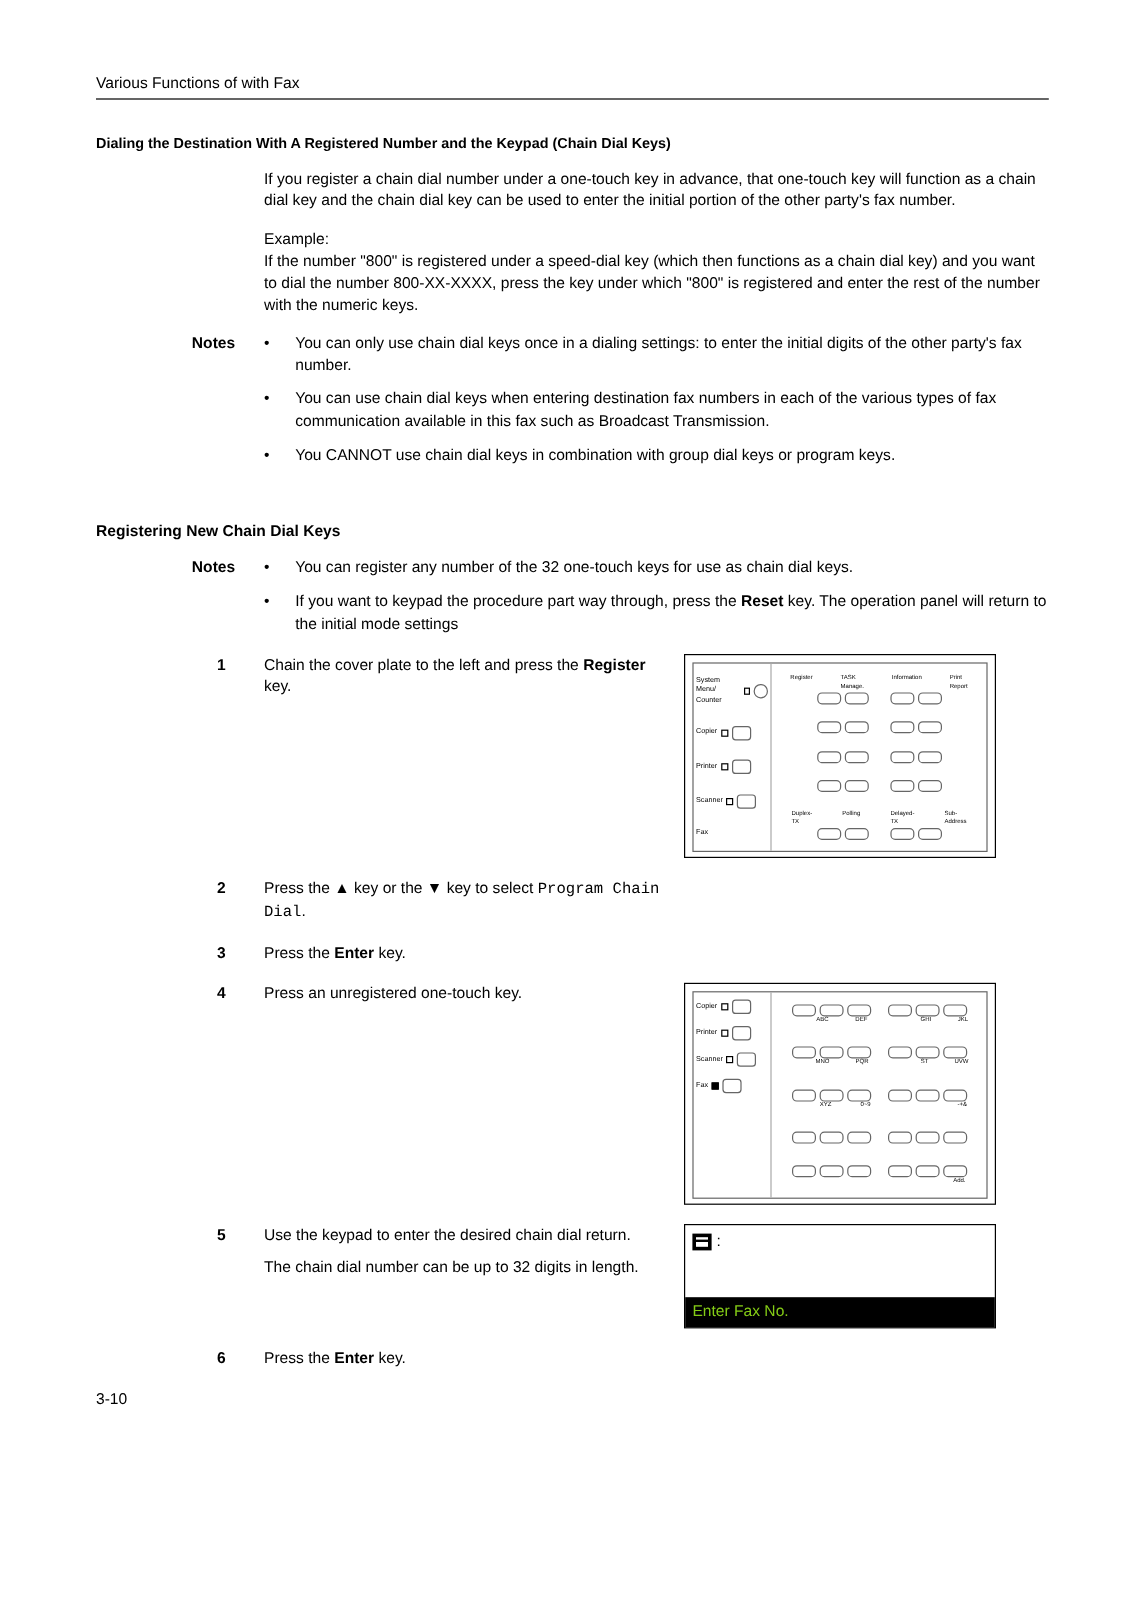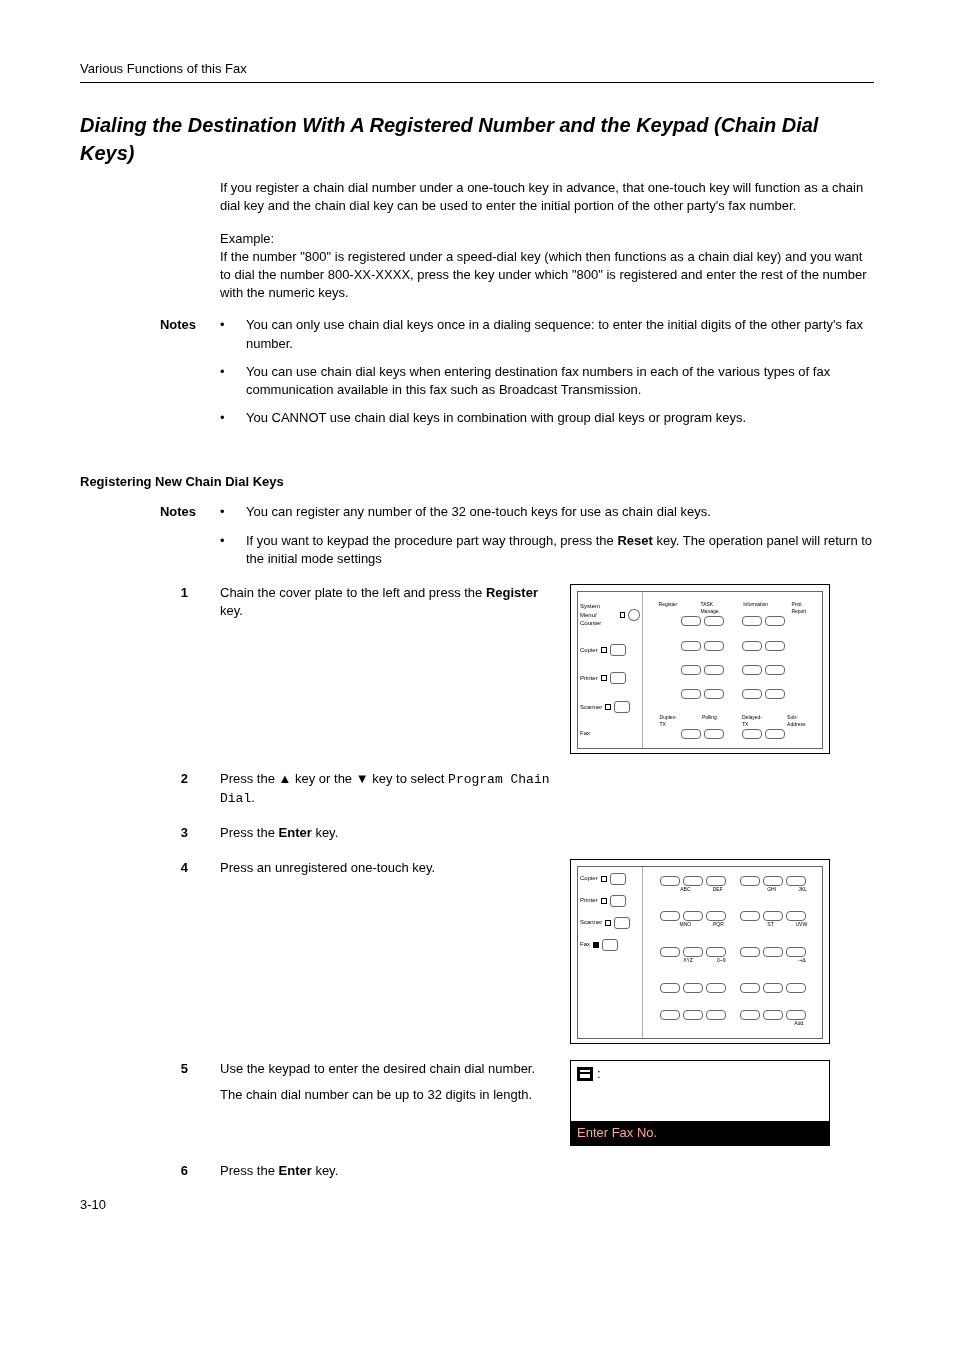--- a/index.html
+++ b/index.html
@@ -13,24 +13,23 @@
     box-sizing: border-box;
     line-height: 1.4;
   }
   .header-line {
     border-bottom: 1px solid #000;
     padding-bottom: 4px;
     margin-bottom: 28px;
     font-size: 13px;
   }
   h1 {
-    font-size: 20px;
+    font-size: 12px;
     font-weight: bold;
     margin: 0 0 12px 0;
-    font-style: italic;
   }
   h2 {
     font-size: 13px;
     font-weight: bold;
     margin: 36px 0 12px 0;
   }
   .intro-block {
     margin-left: 140px;
     margin-bottom: 14px;
   }
@@ -184,21 +183,21 @@
     width:260px;
     box-sizing:border-box;
     font-size:13px;
   }
   .lcd-fax-top {
     height:52px;
     padding:4px 6px;
   }
   .lcd-fax-bottom {
     background:#000;
-    color:#fca5a5;
+    color:#84cc16;
     padding:3px 6px;
     font-size:13px;
   }
   .fax-icon {
     display:inline-block;
     width:16px;height:14px;
     background:#000;
     position:relative;
     vertical-align:middle;
     margin-right:4px;
@@ -218,37 +217,37 @@
     left:3px;top:7px;
   }
 
   .page-num {
     font-size: 13px;
   }
 </style>
 </head>
 <body>
 
-<div class="header-line">Various Functions of this Fax</div>
+<div class="header-line">Various Functions of with Fax</div>
 
 <h1>Dialing the Destination With A Registered Number and the Keypad  (Chain Dial Keys)</h1>
 
 <div class="intro-block">If you register a chain dial number under a one-touch key in advance, that one-touch key will function as a chain dial key and the chain dial key can be used to enter the initial portion of the other party's fax number.</div>
 
 <div class="intro-block">
   <span class="example-heading">Example:</span><br>
   <span>If the number "800" is registered under a speed-dial key (which then functions as a chain dial key) and you want to dial the number 800-XX-XXXX, press the key under which "800" is registered and enter the rest of the number with the numeric keys.</span>
 </div>
 
 <div class="notes-row">
   <div class="notes-label">Notes</div>
   <div class="notes-content">
     <div class="bullet-row">
       <div class="bullet-dot">•</div>
-      <div class="bullet-text">You can only use chain dial keys once in a dialing sequence: to enter the initial digits of the other party's fax number.</div>
+      <div class="bullet-text">You can only use chain dial keys once in a dialing settings: to enter the initial digits of the other party's fax number.</div>
     </div>
     <div class="bullet-row">
       <div class="bullet-dot">•</div>
       <div class="bullet-text">You can use chain dial keys when entering destination fax numbers in each of the various types of fax communication available in this fax such as Broadcast Transmission.</div>
     </div>
     <div class="bullet-row">
       <div class="bullet-dot">•</div>
       <div class="bullet-text">You CANNOT use chain dial keys in combination with group dial keys or program keys.</div>
     </div>
   </div>
@@ -504,21 +503,21 @@
           </div>
         </div>
       </div>
     </div>
   </div>
 </div>
 
 <div class="step-row">
   <div class="step-num">5</div>
   <div class="step-text">
-    <div style="margin-bottom:8px">Use the keypad to enter the desired chain dial number.</div>
+    <div style="margin-bottom:8px">Use the keypad to enter the desired chain dial return.</div>
     <div>The chain dial number can be up to 32 digits in length.</div>
   </div>
   <div class="step-figure">
     <div class="lcd-fax">
       <div class="lcd-fax-top">
         <span class="fax-icon"></span><span>:</span>
       </div>
       <div class="lcd-fax-bottom">Enter Fax No.</div>
     </div>
   </div>

